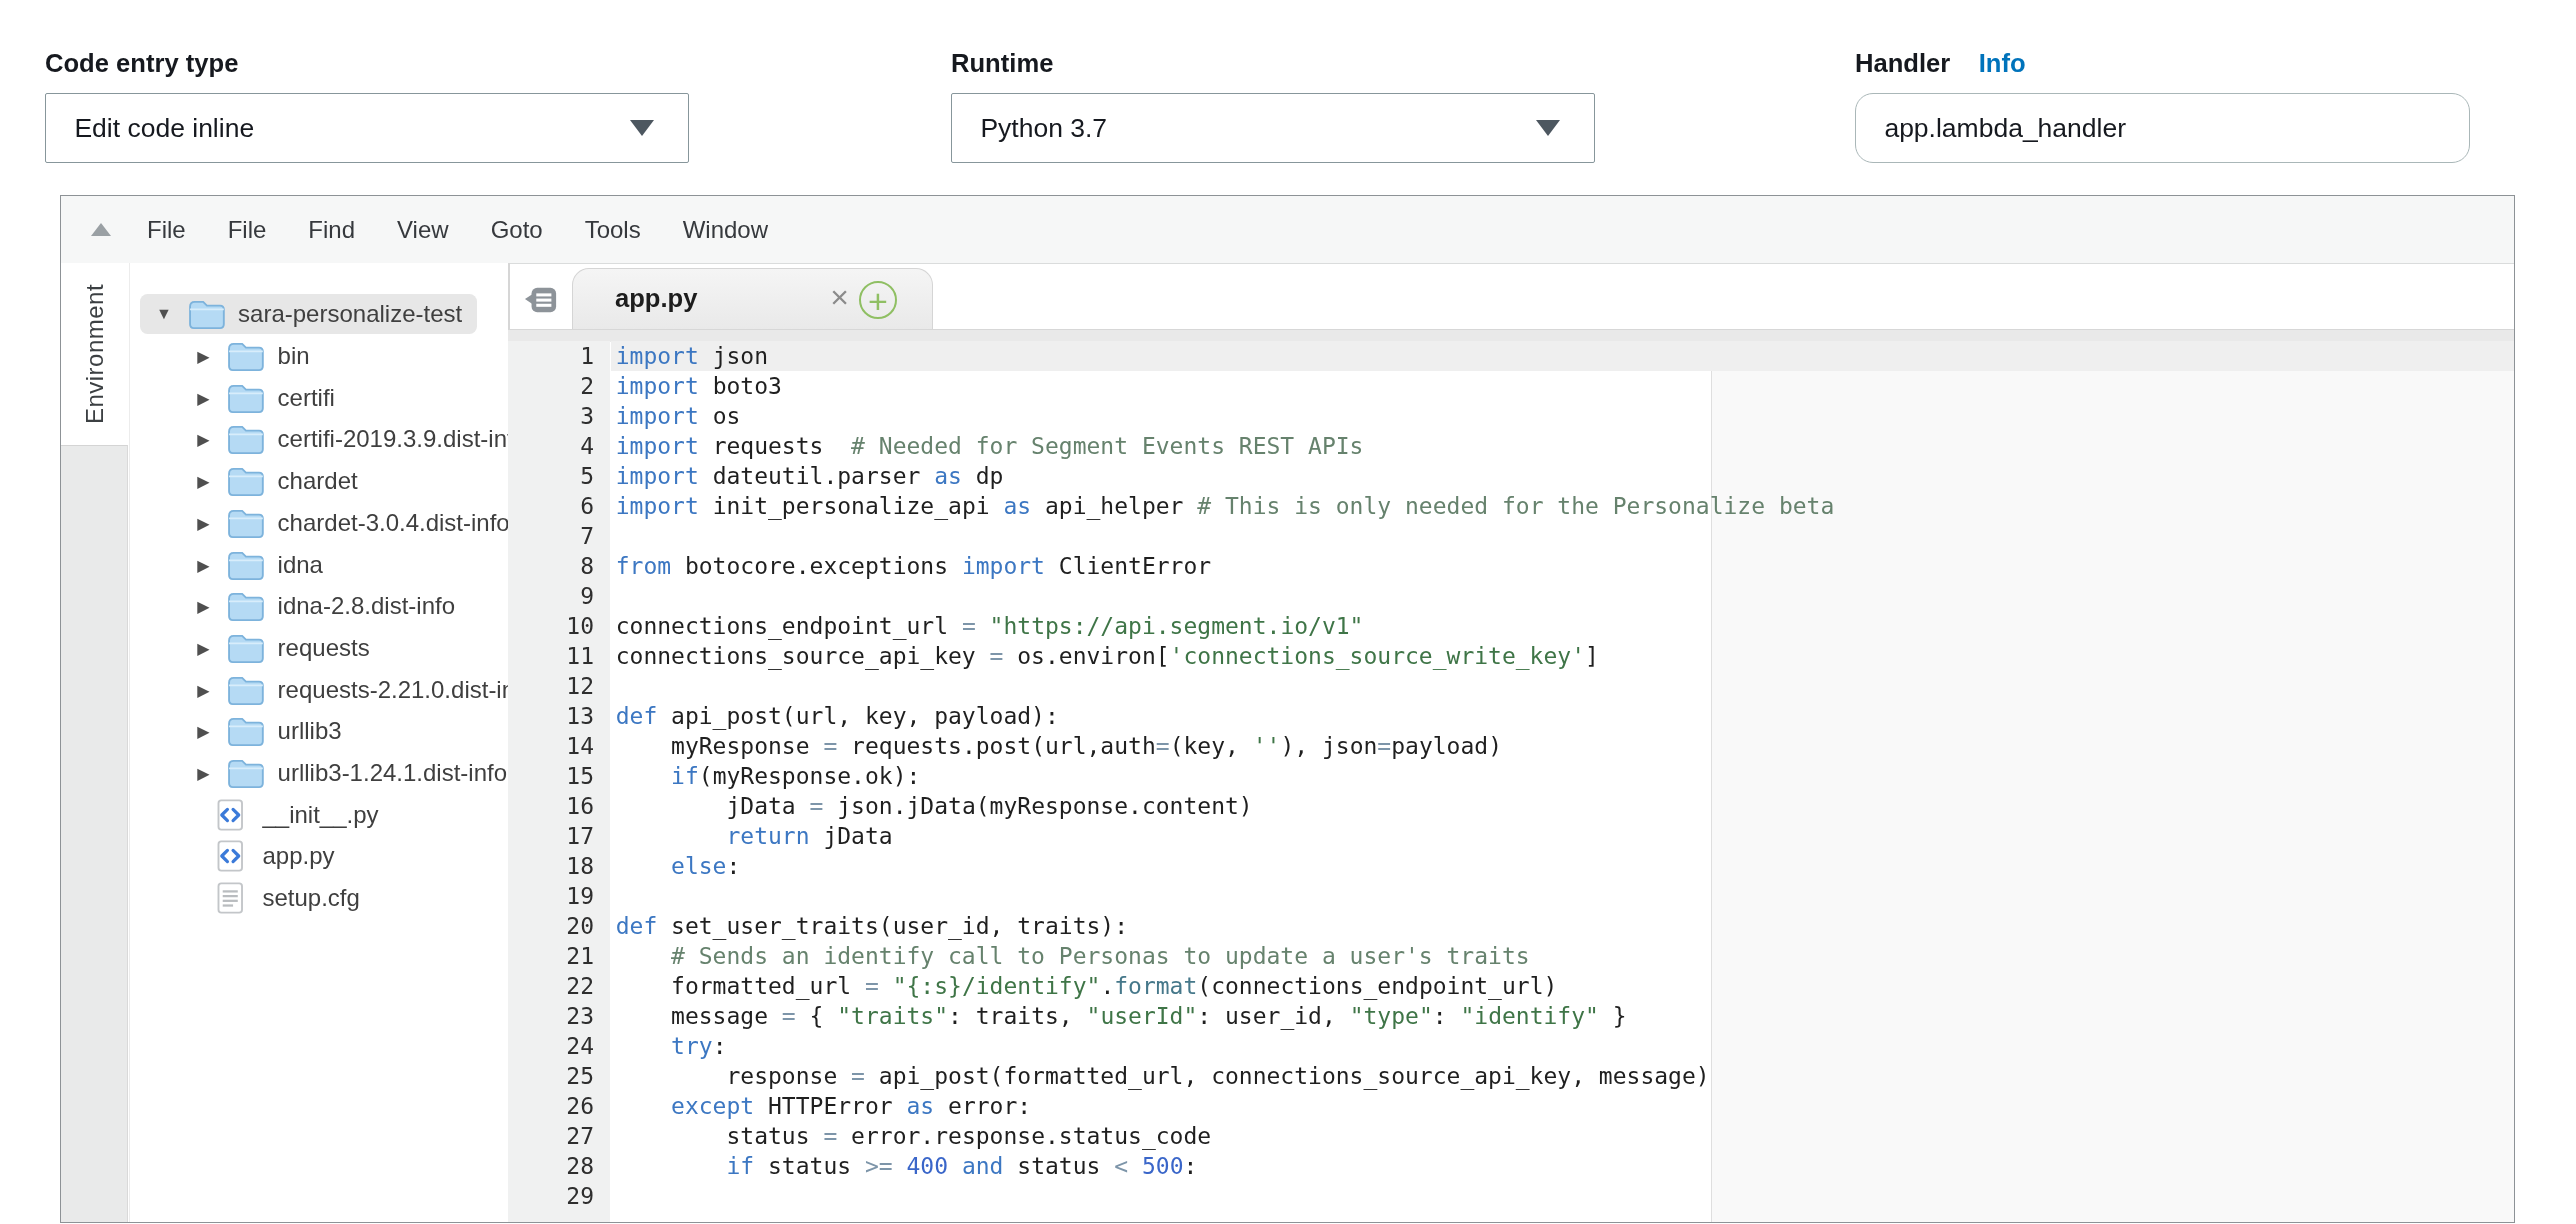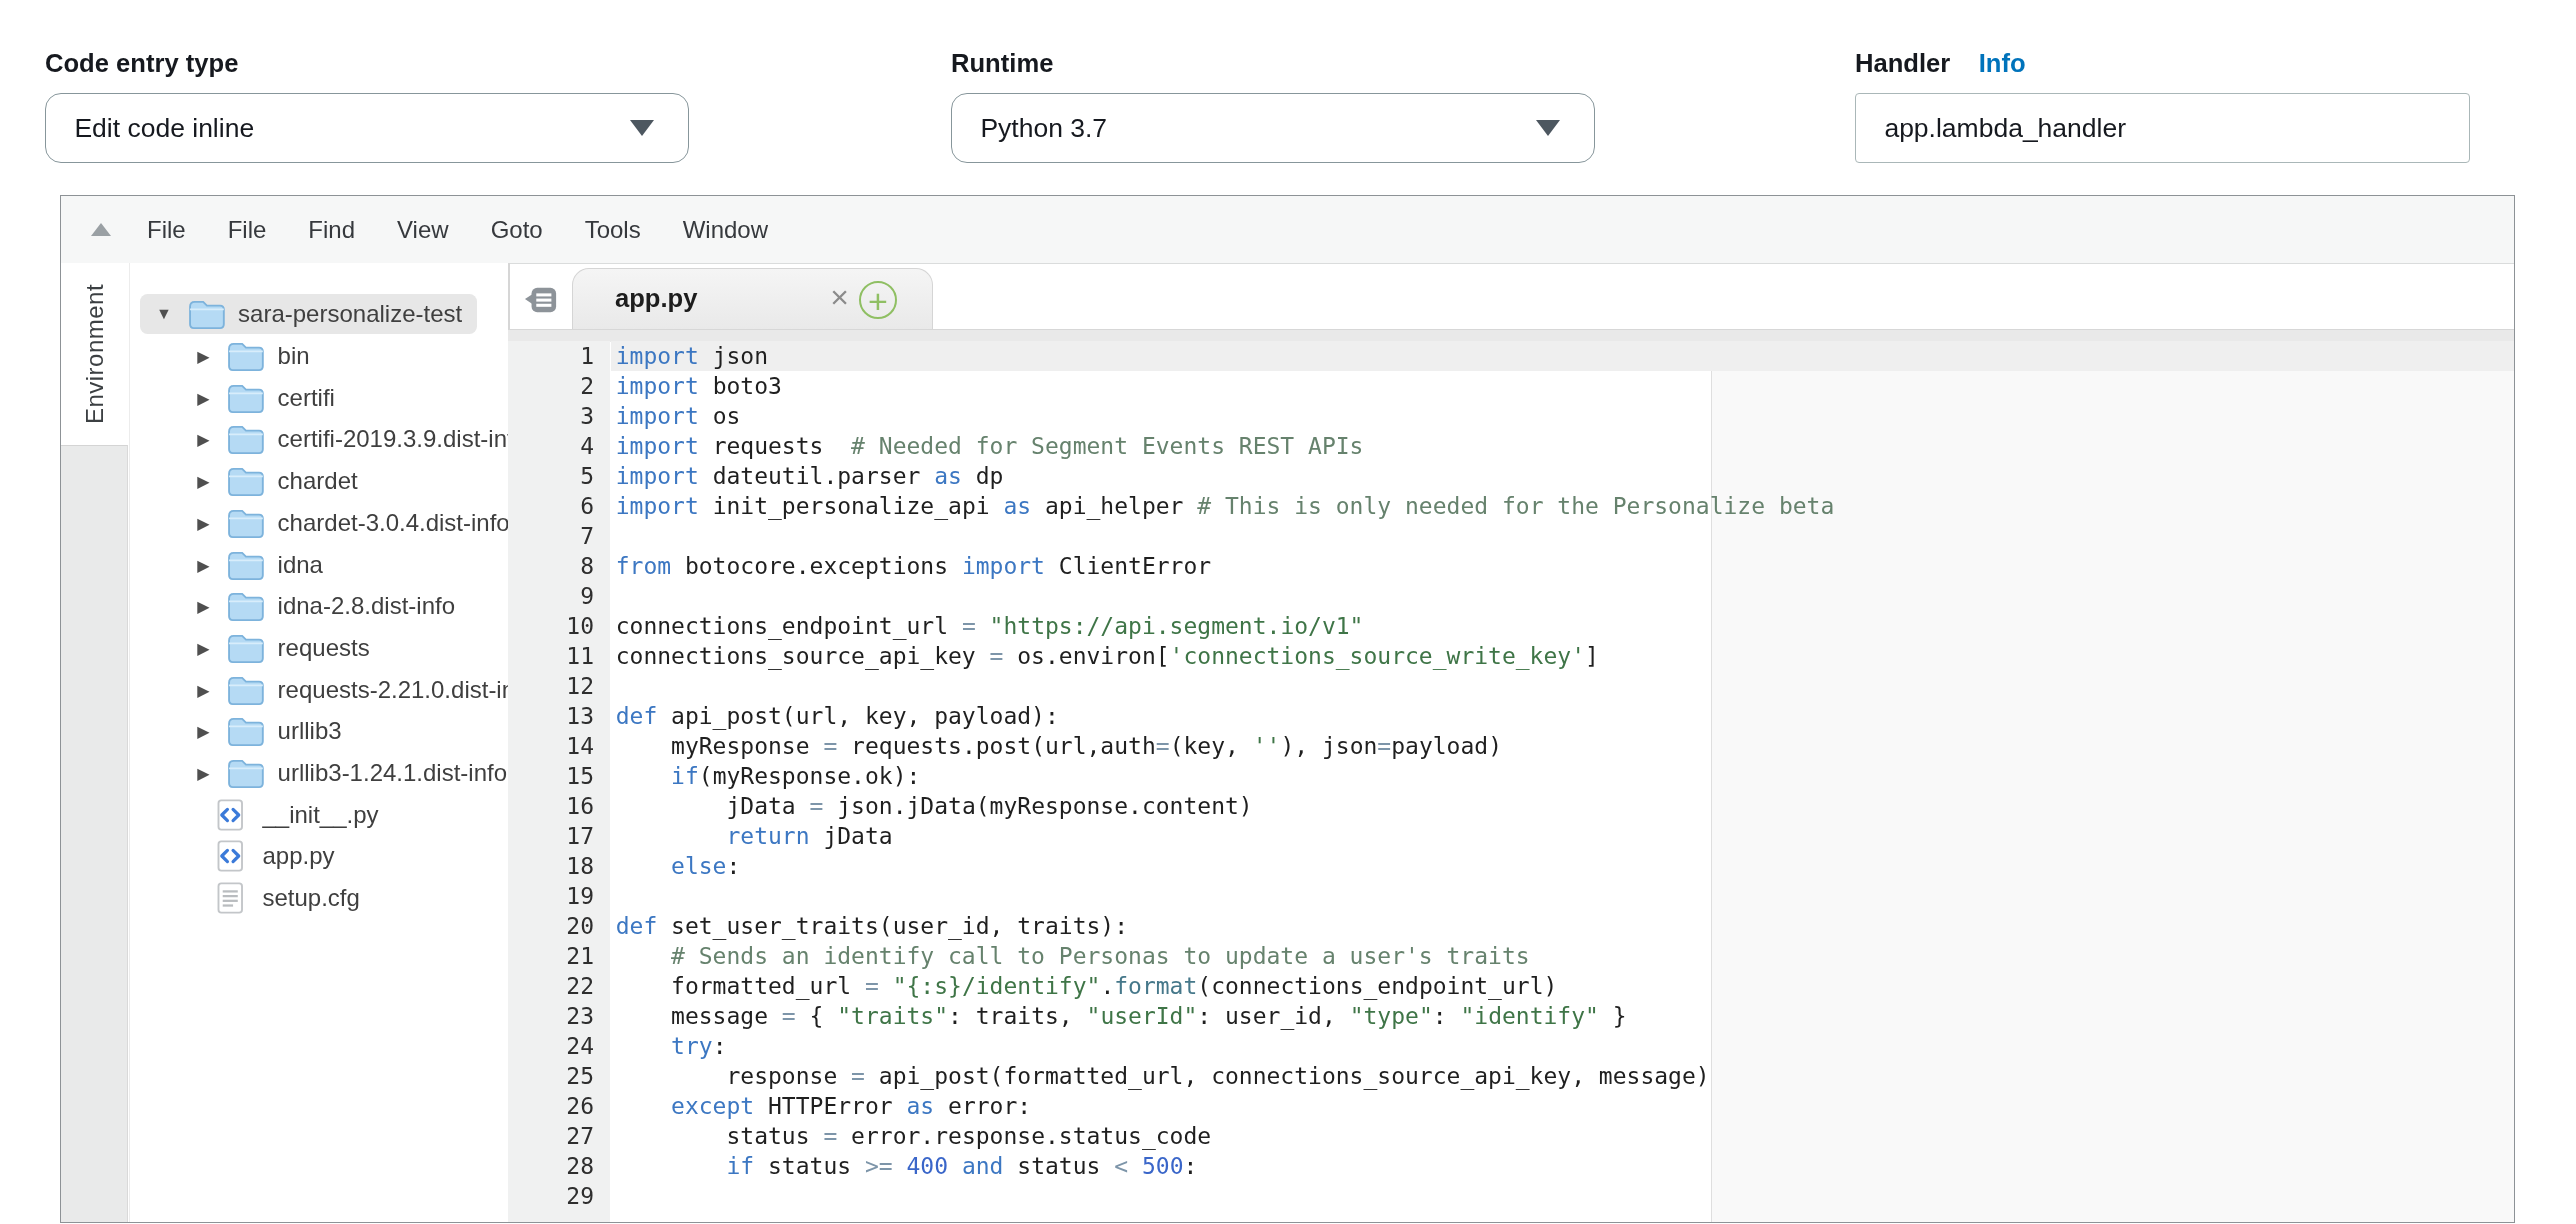--- a/index.html
+++ b/index.html
@@ -9,22 +9,22 @@
     font-family:"Liberation Sans",sans-serif;
   }
 
   
   .fld-label{position:absolute;top:49px;font-size:25.6px;font-weight:700;color:#16191f;white-space:nowrap}
   .info-link{color:#0073bb;font-weight:700;margin-left:28.4px;cursor:pointer}
   .selectbox,.textbox{
     position:absolute;top:93px;height:70px;background:#fff;box-sizing:border-box;
     display:flex;align-items:center;font-size:26.5px;color:#16191f;white-space:nowrap;
   }
-  .selectbox{border:1.9px solid #87969b;border-radius:16px;padding:0 74px 0 28.4px}
-  .textbox{border:1.9px solid #aab7b8;border-radius:4px;padding:0 28.4px}
+  .selectbox{border:1.9px solid #87969b;border-radius:2px;padding:0 74px 0 28.4px}
+  .textbox{border:1.9px solid #aab7b8;border-radius:18px;padding:0 28.4px}
   .caret-down{
     position:absolute;right:34px;top:50%;margin-top:-7.6px;width:0;height:0;
     border-left:12.3px solid transparent;border-right:12.3px solid transparent;
     border-top:16px solid #4d5760;
   }
 
   
   .ide{
     position:absolute;left:60px;top:195px;width:2453px;height:1026px;
     border:1.9px solid #8d9296;background:#fff;

